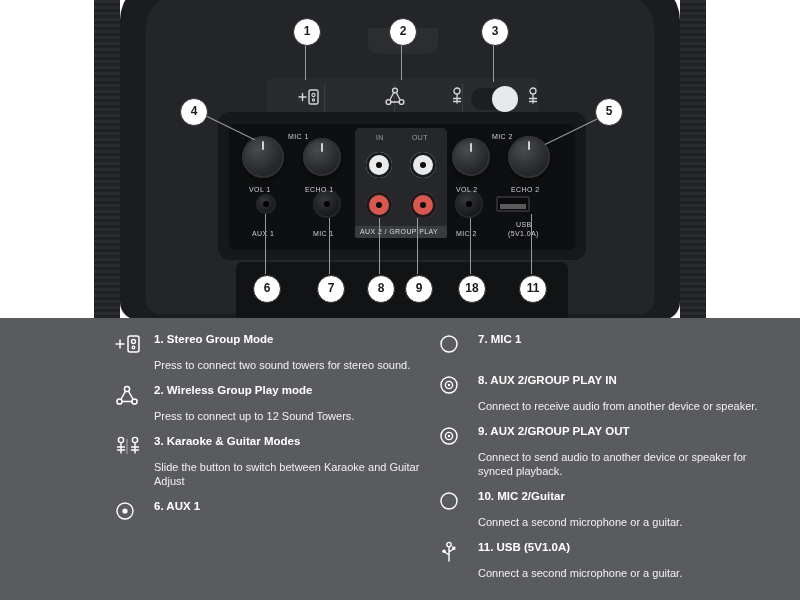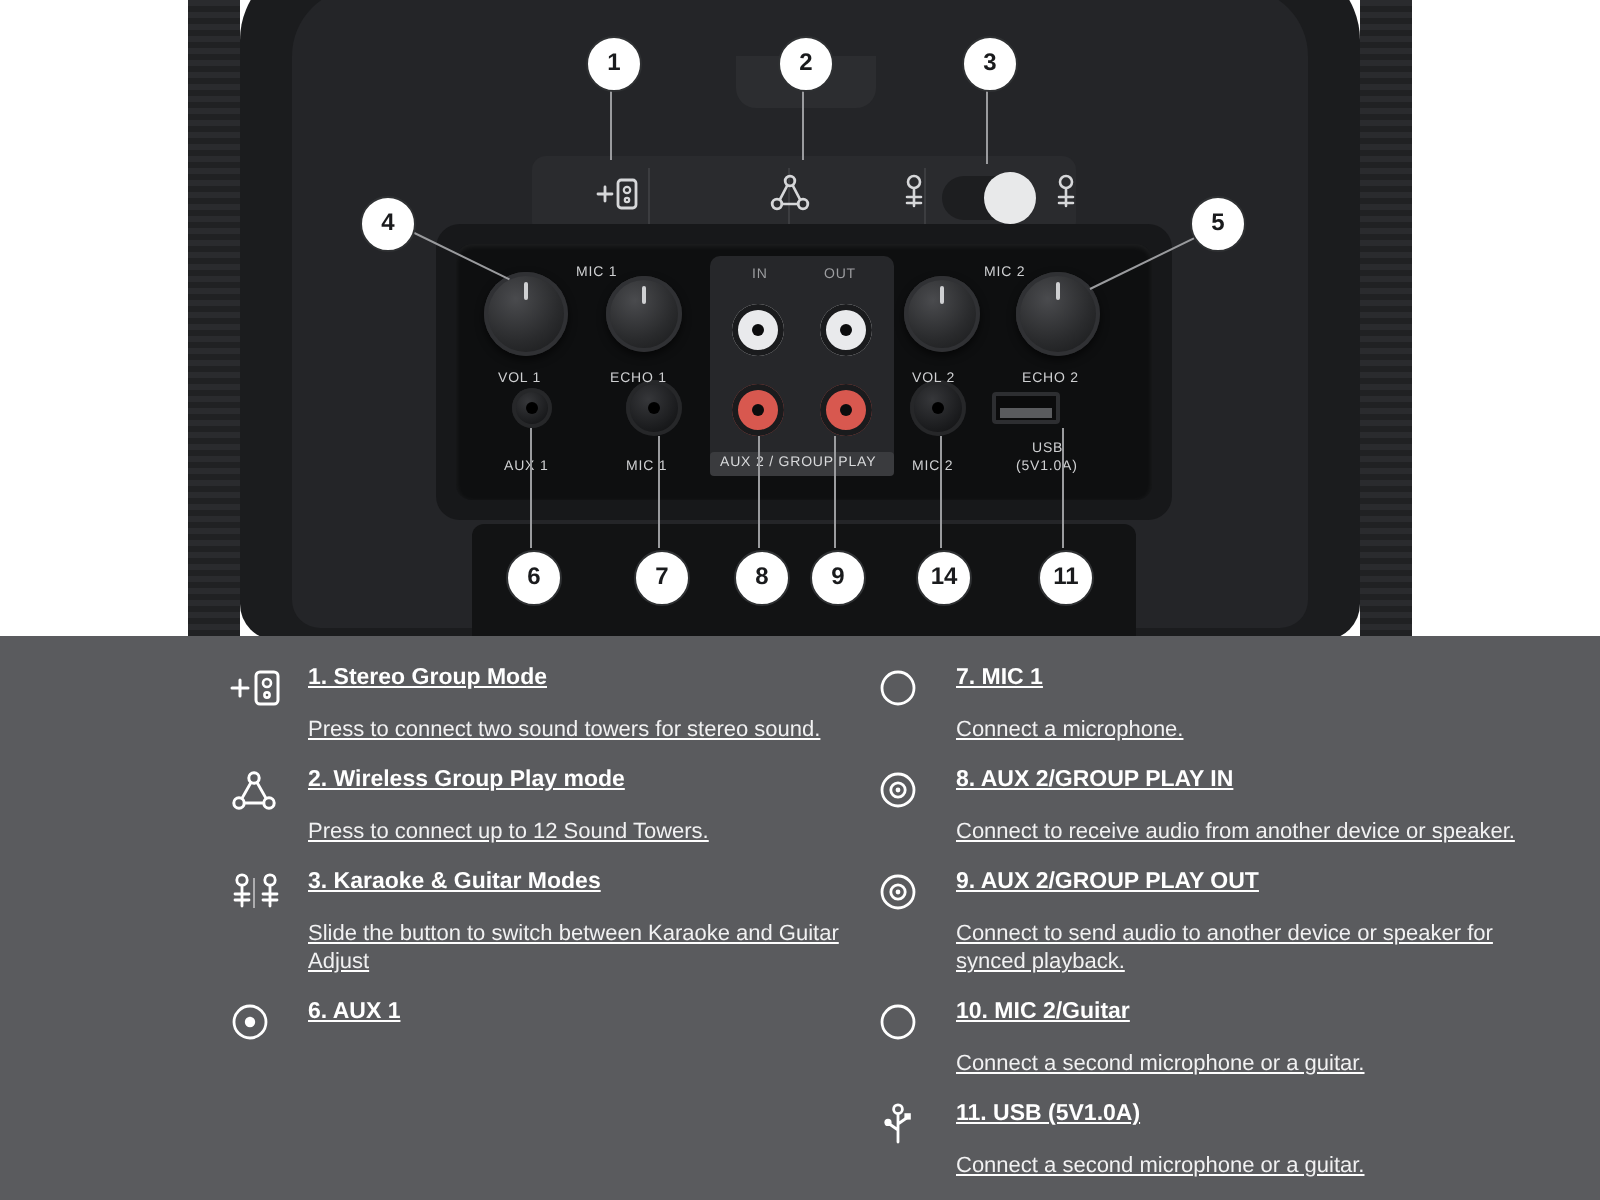--- a/index.html
+++ b/index.html
@@ -224,21 +224,20 @@
     position: absolute;
     top: 14px;
   }
   #col-left  { left: 108px; width: 320px; }
   #col-right { left: 432px; width: 330px; }
   .item {
     position: relative;
     margin-bottom: 11px;
     padding-left: 46px;
     min-height: 30px;
-    text-decoration: underline;
   }
   .item .ico {
     position: absolute;
     left: 6px; top: 1px;
     width: 30px; height: 24px;
     color: #ffffff;
   }
   .item .t {
     font-size: 11.5px;
     font-weight: bold;
@@ -383,21 +382,21 @@
 
     <div class="marker" style="left:293px;top:18px;">1</div>
     <div class="marker" style="left:389px;top:18px;">2</div>
     <div class="marker" style="left:481px;top:18px;">3</div>
     <div class="marker" style="left:180px;top:98px;">4</div>
     <div class="marker" style="left:595px;top:98px;">5</div>
     <div class="marker" style="left:253px;top:275px;">6</div>
     <div class="marker" style="left:317px;top:275px;">7</div>
     <div class="marker" style="left:367px;top:275px;">8</div>
     <div class="marker" style="left:405px;top:275px;">9</div>
-    <div class="marker" style="left:458px;top:275px;">14</div>
+    <div class="marker" style="left:458px;top:275px;">18</div>
     <div class="marker" style="left:519px;top:275px;">11</div>
   </div>
 
   <div id="legend">
 
     <div class="legend-col" id="col-left">
 
       <div class="item">
         <span class="ico">
           <svg width="30" height="22" viewBox="0 0 30 22">
@@ -455,21 +454,20 @@
 
     <div class="legend-col" id="col-right">
 
       <div class="item">
         <span class="ico">
           <svg width="24" height="24" viewBox="0 0 24 24">
             <circle cx="11" cy="11" r="8" stroke="#fff" stroke-width="1.4" fill="none"></circle>
           </svg>
         </span>
         <p class="t">7. MIC 1</p>
-        <p class="d">Connect a microphone.</p>
       </div>
 
       <div class="item">
         <span class="ico">
           <svg width="24" height="24" viewBox="0 0 24 24">
             <circle cx="11" cy="11" r="8" stroke="#fff" stroke-width="1.4" fill="none"></circle>
             <circle cx="11" cy="11" r="3.6" stroke="#fff" stroke-width="1.4" fill="none"></circle>
             <circle cx="11" cy="11" r="1.2" fill="#fff"></circle>
           </svg>
         </span>

